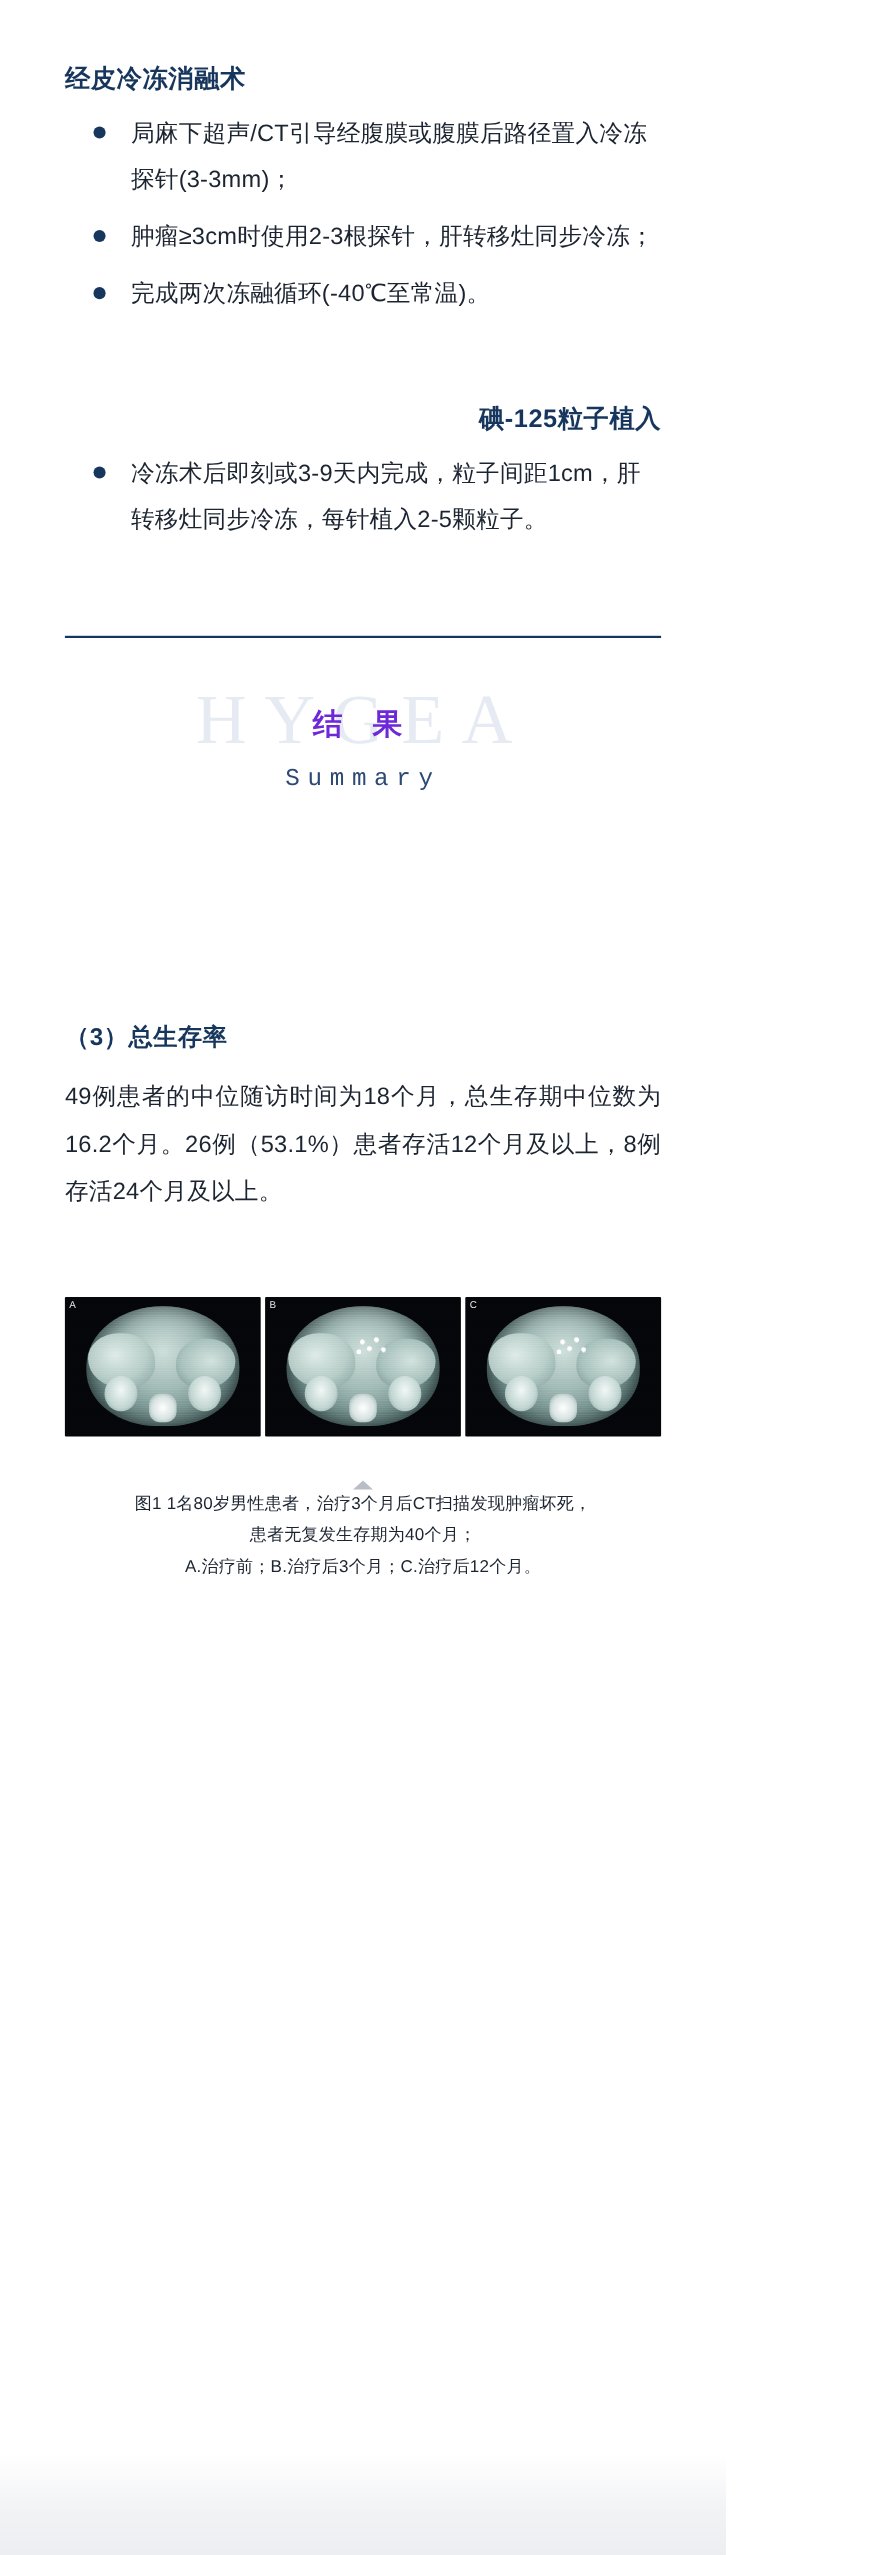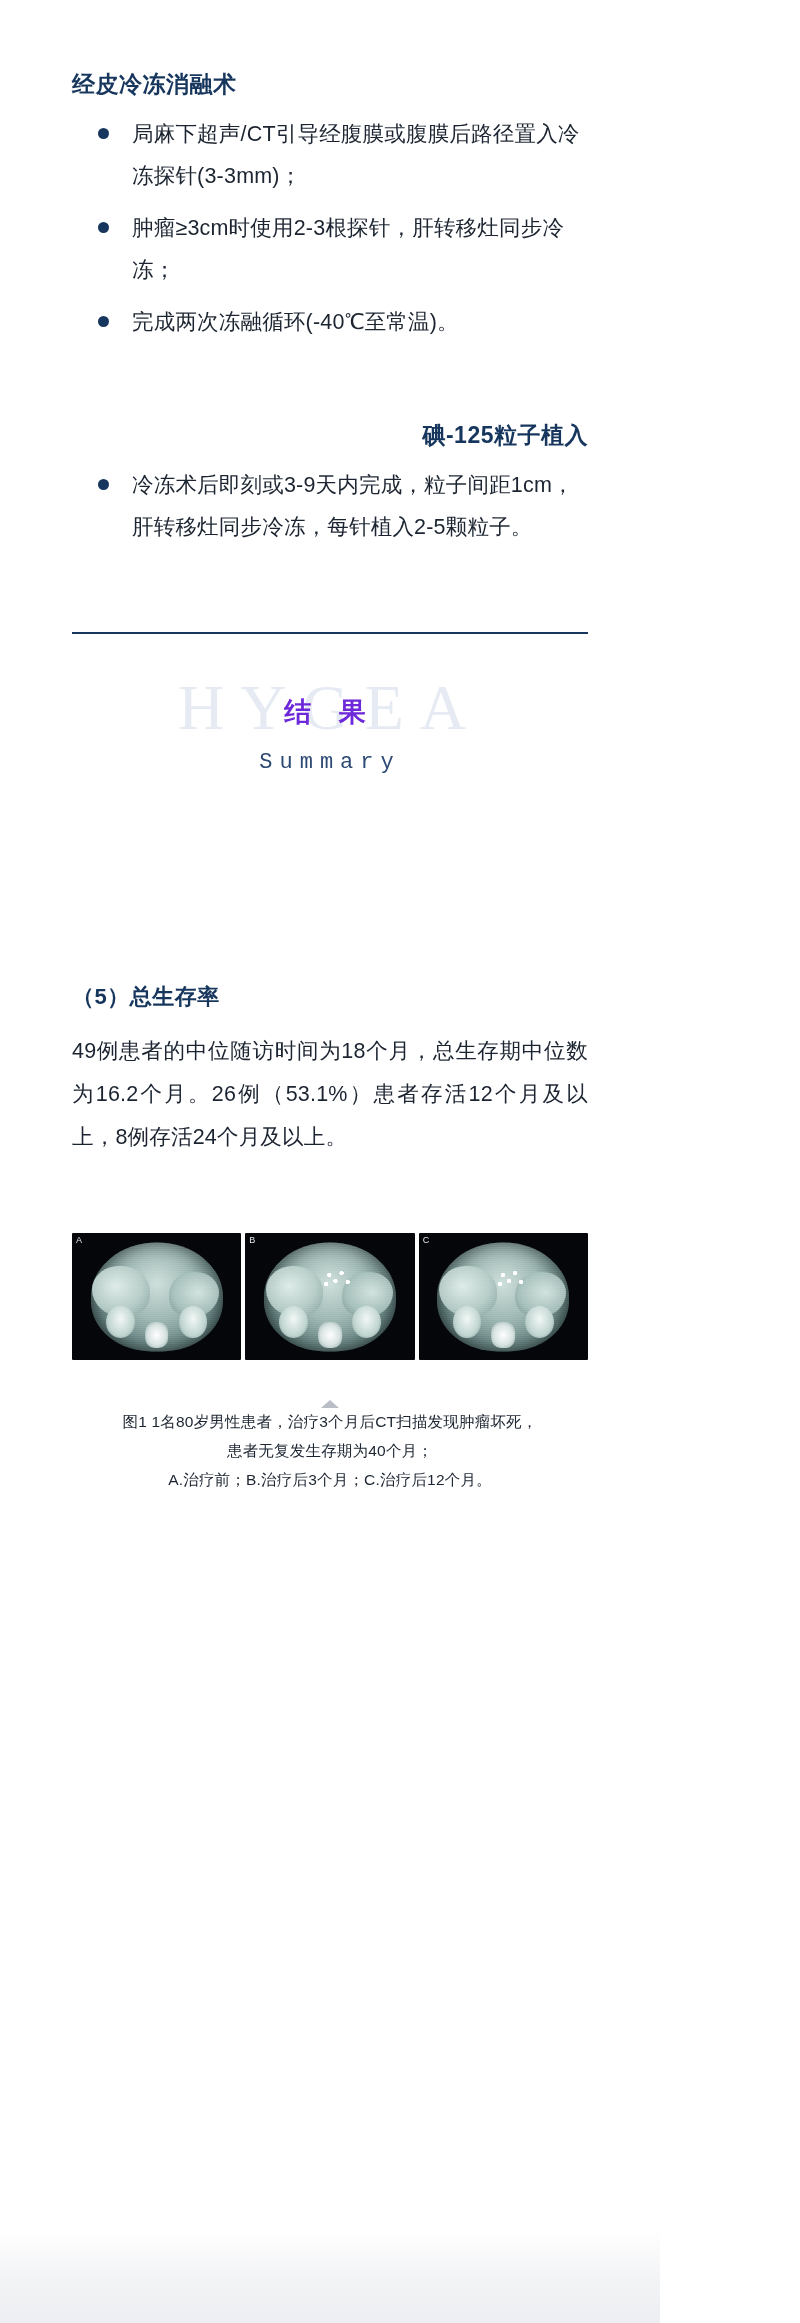--- a/index.html
+++ b/index.html
@@ -13,21 +13,21 @@
     font-family: "Liberation Sans", sans-serif;
     color: #1b2430;
     -webkit-font-smoothing: antialiased;
   }
   .page {
     position: relative;
     width: 660px;
     min-height: 2323px;
     background: #ffffff;
     box-sizing: border-box;
-    padding: 17px;
+    padding: 4px;
     overflow: hidden;
   }
   .content {
     padding: 0 55px;
   }
 
   
   .sec-title {
     font-size: 23px;
     font-weight: bold;
@@ -278,21 +278,21 @@
       </li>
     </ul>
 
     <div class="divider"></div>
     <div class="banner">
       <div class="ghost">HYGEA</div>
       <div class="cn">结 果</div>
       <div class="en">Summary</div>
     </div>
 
-    <h3 class="sub-title">（5）总生存率</h3>
+    <h3 class="sub-title">（3）总生存率</h3>
     <p class="body">49例患者的中位随访时间为18个月，总生存期中位数为16.2个月。26例（53.1%）患者存活12个月及以上，8例存活24个月及以上。</p>
 
     <div class="figure">
       <div class="ct">
         <span class="tag">A</span>
         <div class="body-oval"></div>
         <div class="organ-l"></div>
         <div class="organ-r"></div>
         <div class="kidney-l"></div>
         <div class="kidney-r"></div>

